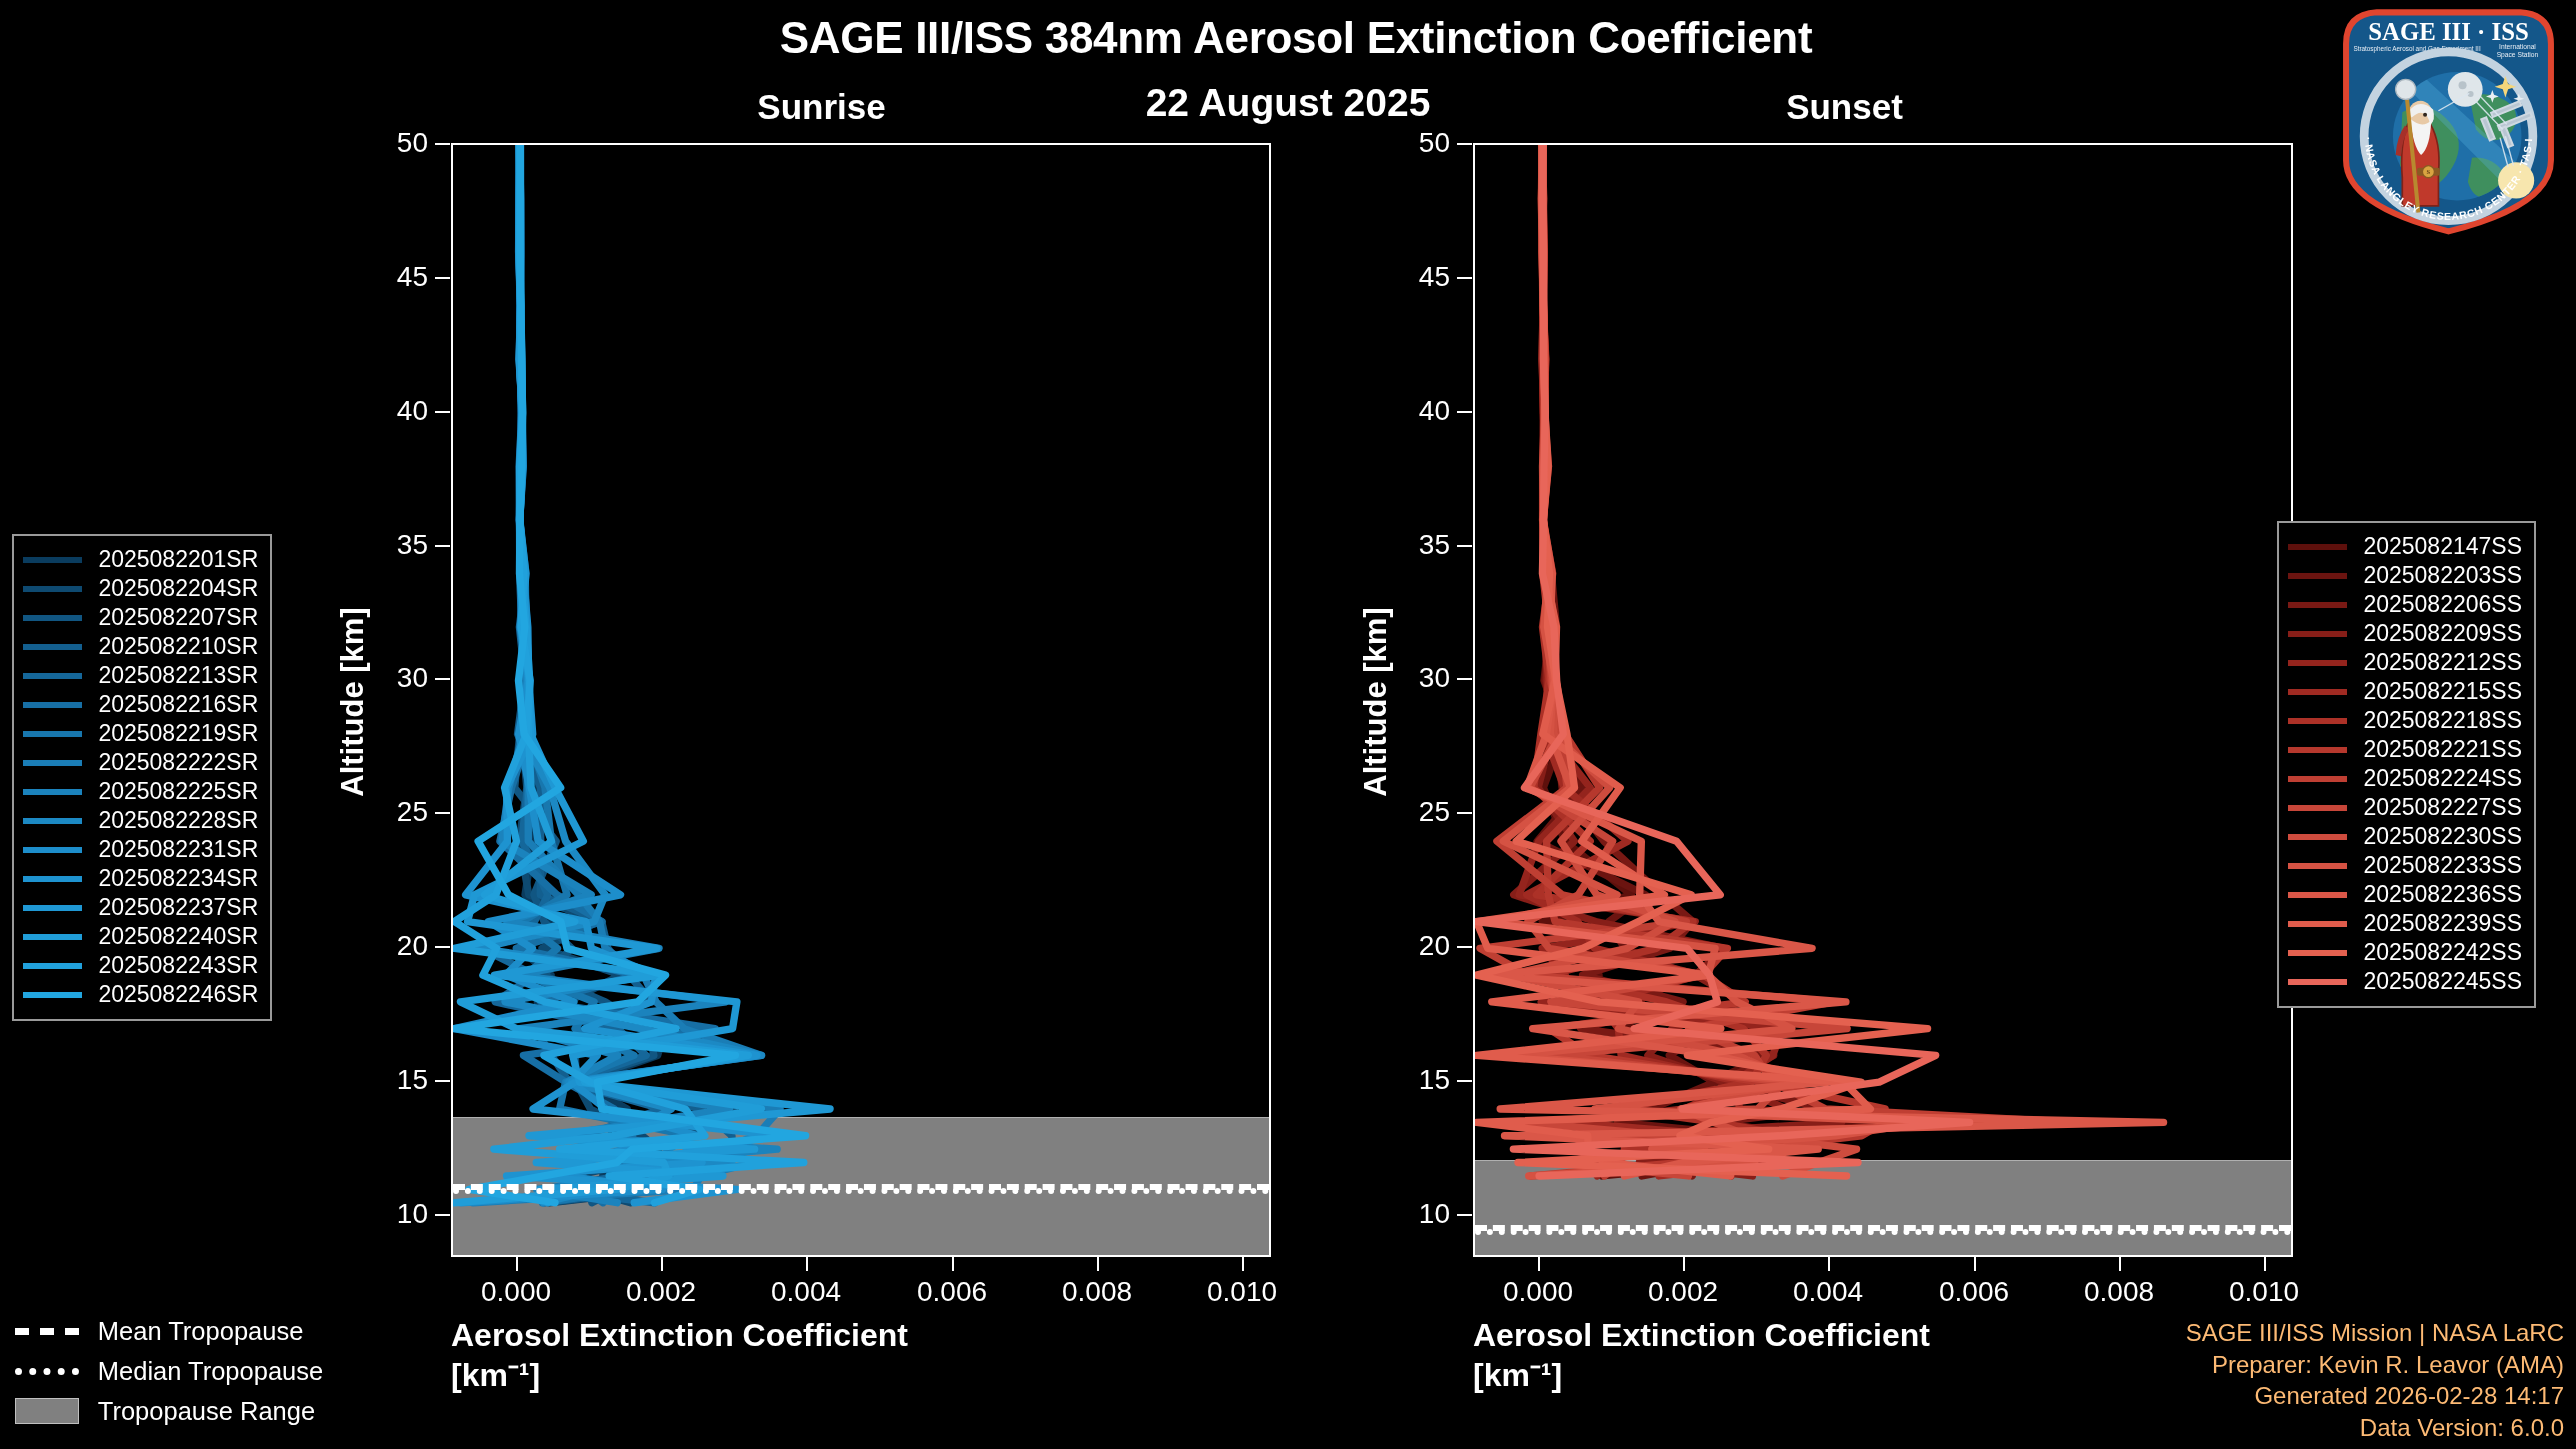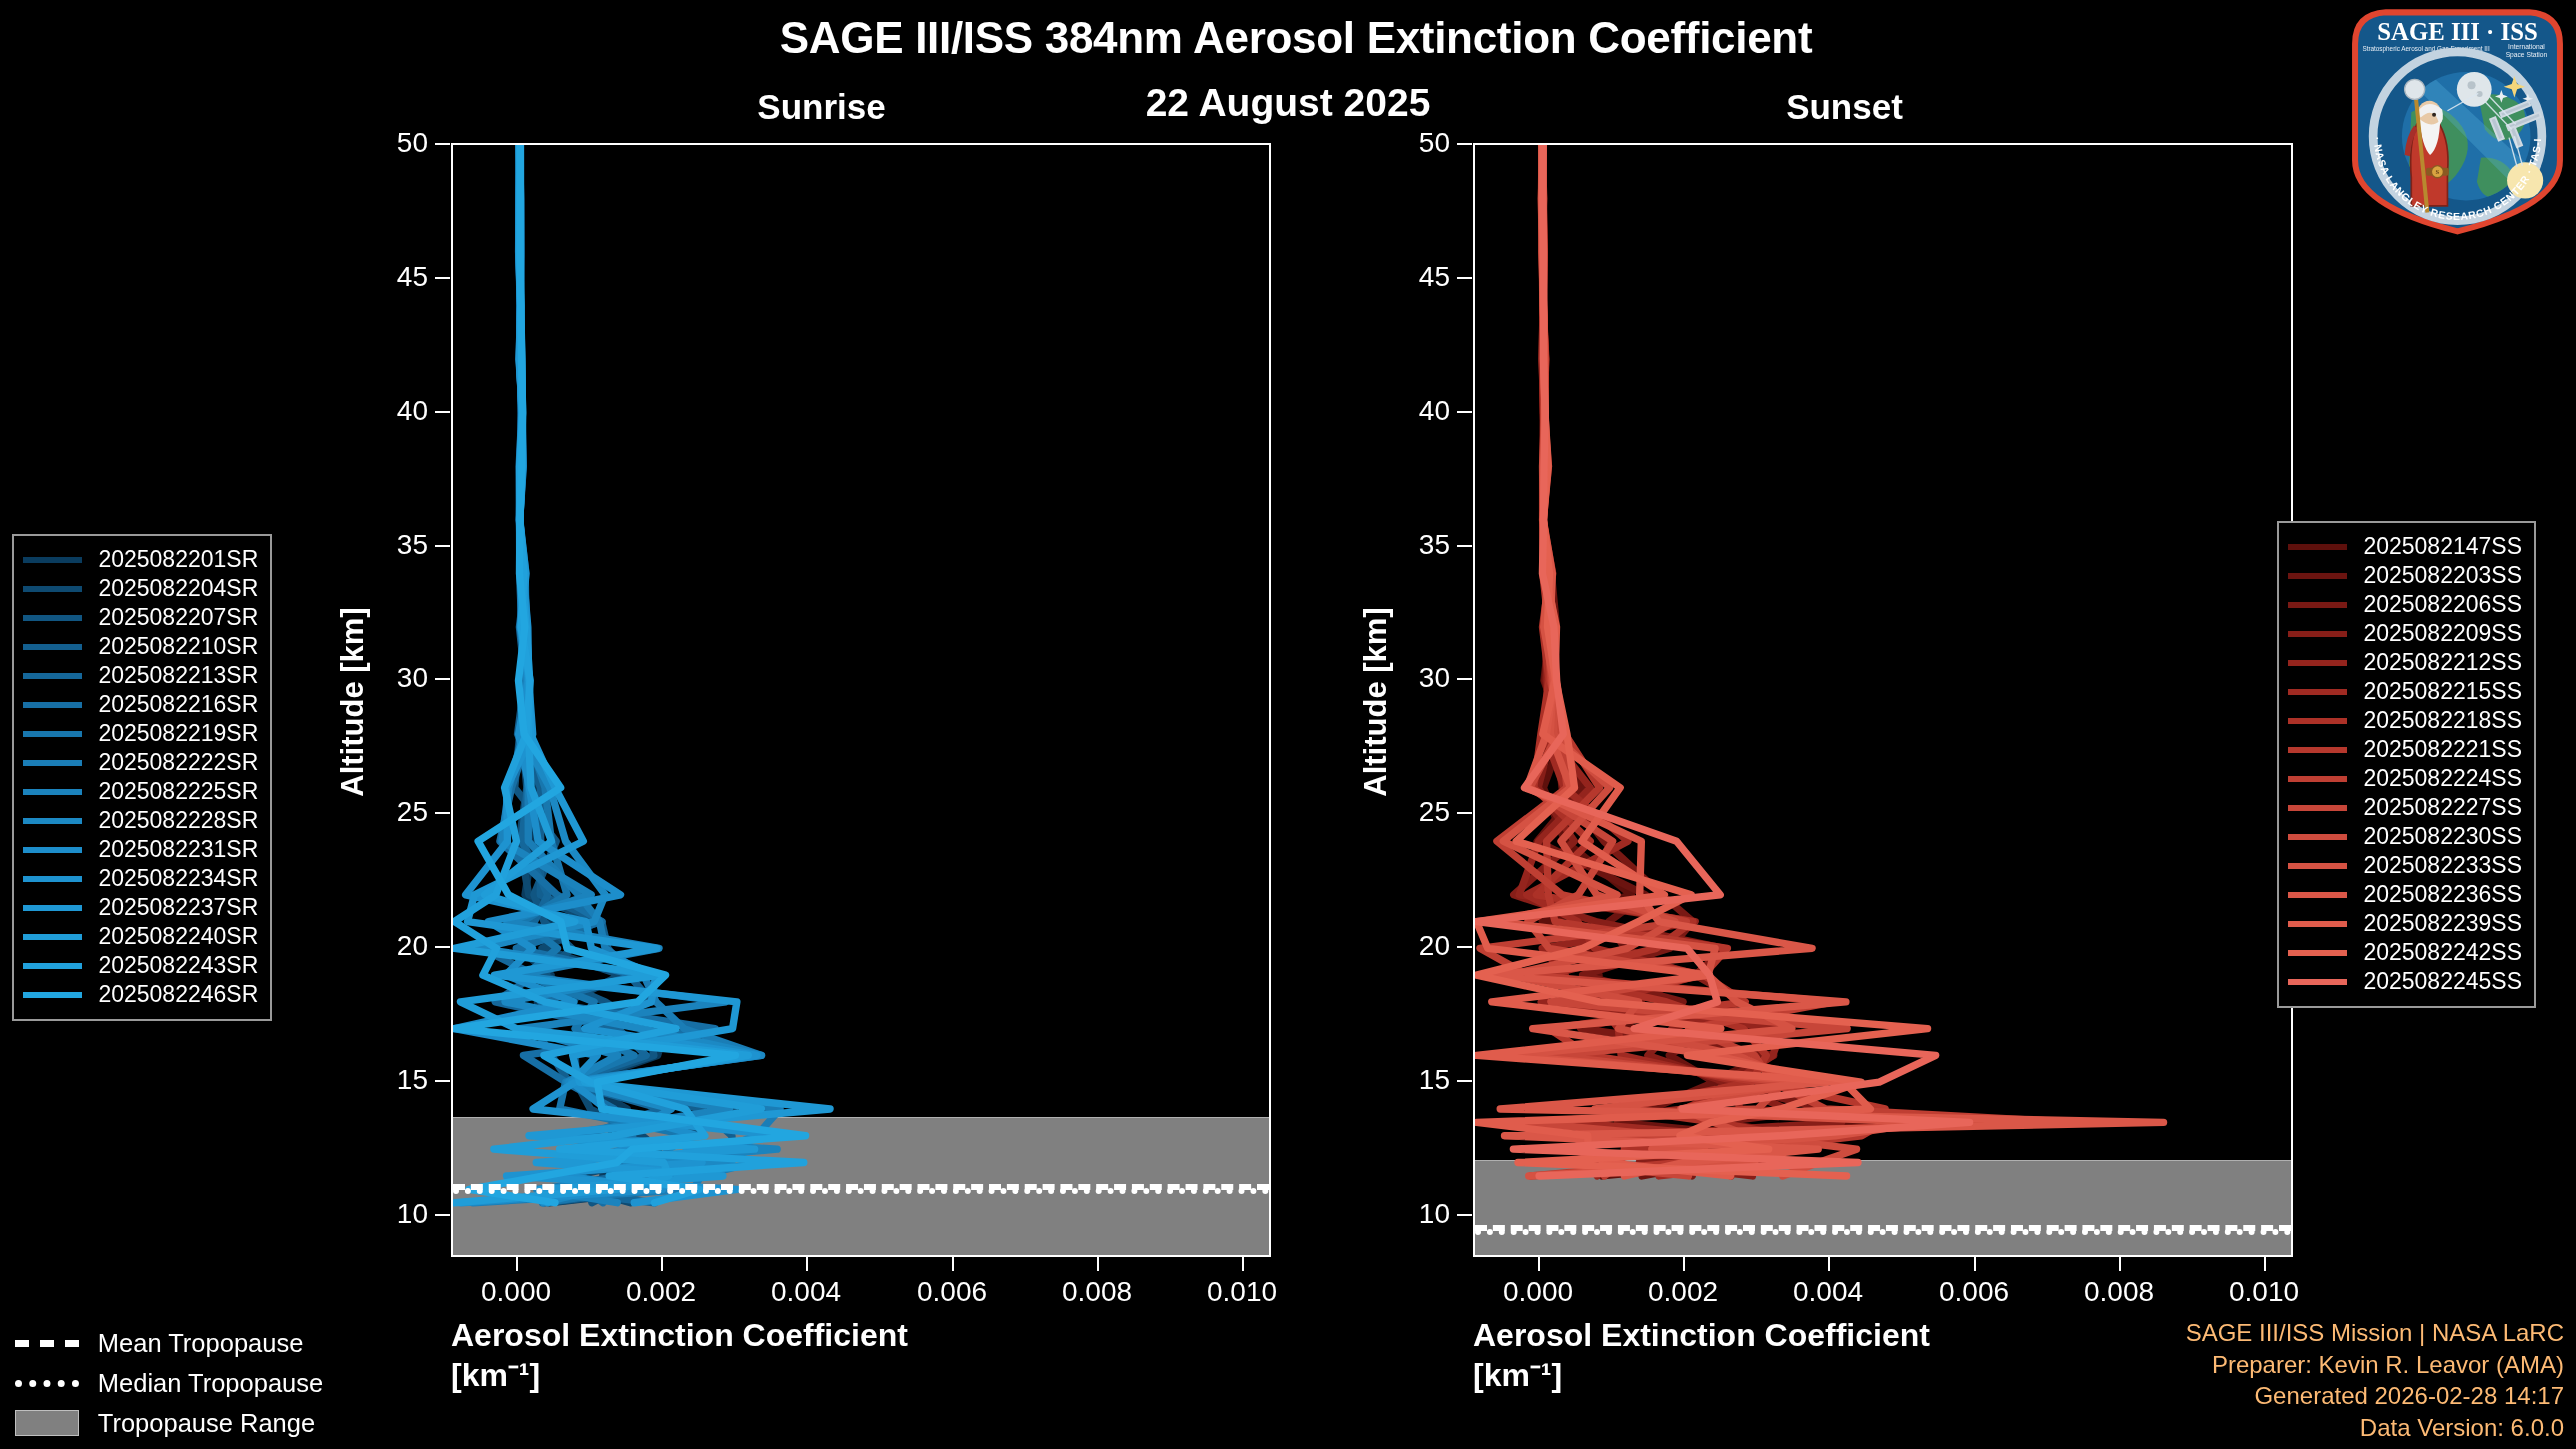--- a/index.html
+++ b/index.html
@@ -50,21 +50,21 @@
   #legend-trop .legend-row{height:40px;}
   .sw-dash{width:64px;height:0;border-top:7.4px dashed #fff;margin-right:19px;flex:none;}
   .sw-dot{width:64px;height:0;border-top:7.4px dotted #fff;margin-right:19px;flex:none;}
   .sw-rect{width:64px;height:25.5px;background:#808080;border:1.3px solid #c0c0c0;
       margin-right:19px;flex:none;box-sizing:border-box;}
   #legend-trop .legend-label{font-size:25.5px;}
   
   #credits{right:12px;bottom:5.4px;text-align:right;color:#fdba74;
       font-size:24px;line-height:1.32;}
   
-  #logo{right:8px;top:5.4px;width:221px;height:231px;}
+  #logo{right:17px;top:5.4px;width:221px;height:231px;}
 </style>
 </head>
 <body>
 
 <div class="abs" id="main-title">SAGE III/ISS 384nm Aerosol Extinction Coefficient</div>
 <div class="abs" id="date-sub">22 August 2025</div>
 <div class="abs panel-title" id="title-sunrise">Sunrise</div>
 <div class="abs panel-title" id="title-sunset">Sunset</div>
 
 <div class="abs plot-frame" id="plot-left">
@@ -323,21 +323,21 @@
     <div class="legend-row">
       <span class="legend-swatch" style="background: rgb(228, 97, 80);"></span>
       <span class="legend-label">2025082242SS</span>
     </div>
     <div class="legend-row">
       <span class="legend-swatch" style="background: rgb(232, 102, 90);"></span>
       <span class="legend-label">2025082245SS</span>
     </div>
   </div>
 
-<div class="legend-box" id="legend-trop" style="border:none;background:transparent;padding:0;margin-top:12px;">
+<div class="legend-box" id="legend-trop" style="border:none;background:transparent;padding:0;">
   <div class="legend-row">
     <span class="sw-dash"></span>
     <span class="legend-label">Mean Tropopause</span>
   </div>
   <div class="legend-row">
     <span class="sw-dot"></span>
     <span class="legend-label">Median Tropopause</span>
   </div>
   <div class="legend-row">
     <span class="sw-rect"></span>

